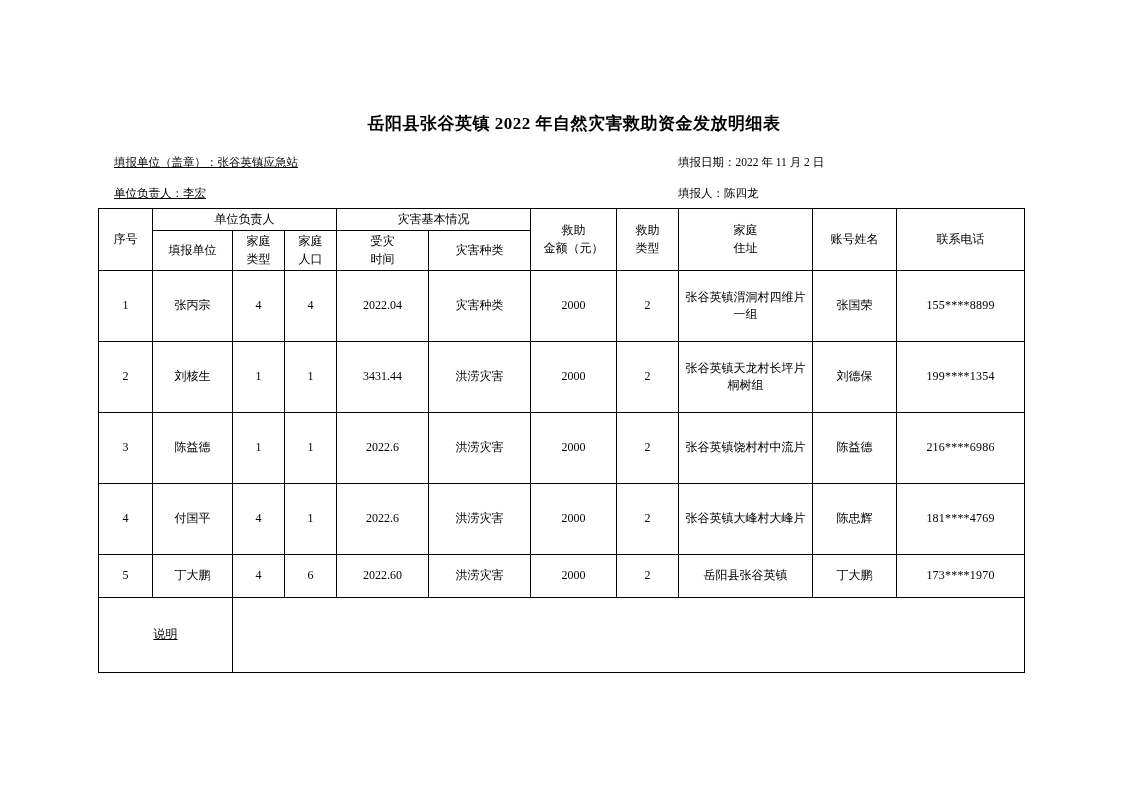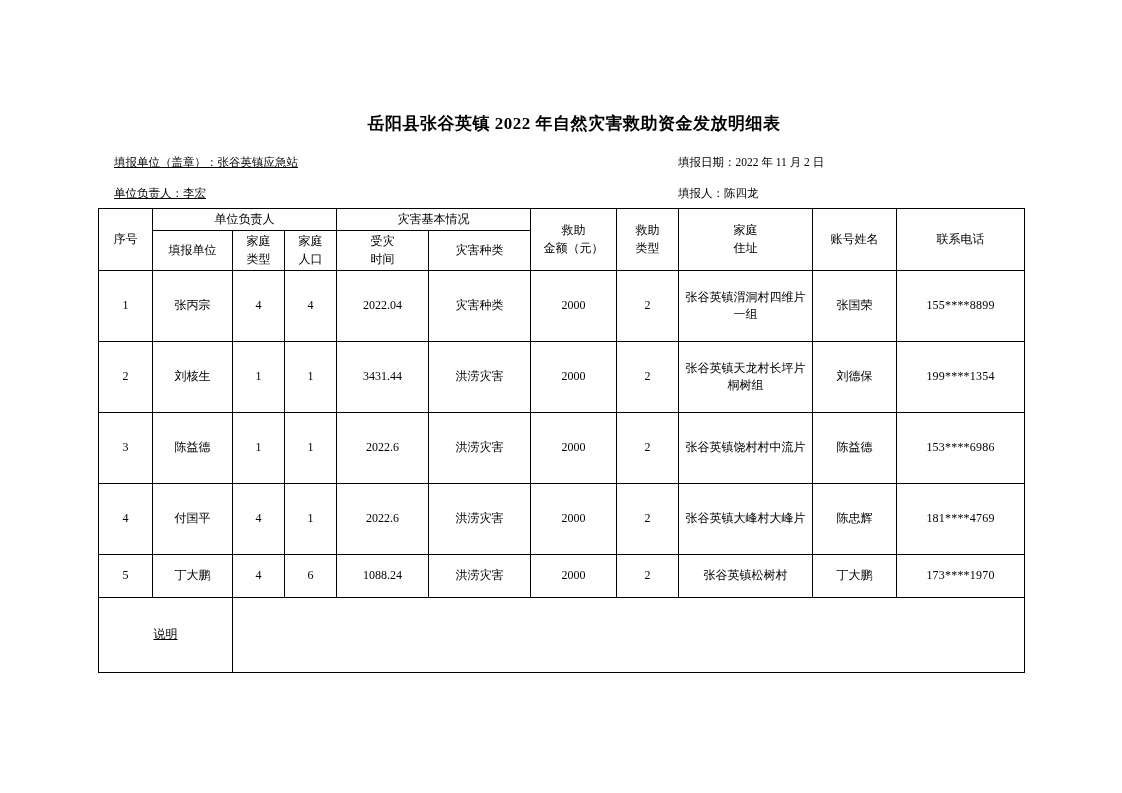--- a/index.html
+++ b/index.html
@@ -172,45 +172,45 @@
         <td>3</td>
         <td>陈益德</td>
         <td>1</td>
         <td>1</td>
         <td>2022.6</td>
         <td>洪涝灾害</td>
         <td>2000</td>
         <td>2</td>
         <td class="addr">张谷英镇饶村村中流片</td>
         <td>陈益德</td>
-        <td class="phone">153****6986</td>
+        <td class="phone">216****6986</td>
       </tr>
       <tr class="row-body">
         <td>4</td>
         <td>付国平</td>
         <td>4</td>
         <td>1</td>
         <td>2022.6</td>
         <td>洪涝灾害</td>
         <td>2000</td>
         <td>2</td>
         <td class="addr">张谷英镇大峰村大峰片</td>
         <td>陈忠辉</td>
         <td class="phone">181****4769</td>
       </tr>
       <tr class="row-short">
         <td>5</td>
         <td>丁大鹏</td>
         <td>4</td>
         <td>6</td>
-        <td>1088.24</td>
-        <td>洪涝灾害</td>
-        <td>2000</td>
-        <td>2</td>
-        <td class="addr">张谷英镇松树村</td>
+        <td>2022.60</td>
+        <td>洪涝灾害</td>
+        <td>2000</td>
+        <td>2</td>
+        <td class="addr">岳阳县张谷英镇</td>
         <td>丁大鹏</td>
         <td class="phone">173****1970</td>
       </tr>
       <tr class="row-note">
         <td colspan="2" class="note-cell">说明</td>
         <td colspan="9" class="note-blank"></td>
       </tr>
     </tbody>
   </table>
 

